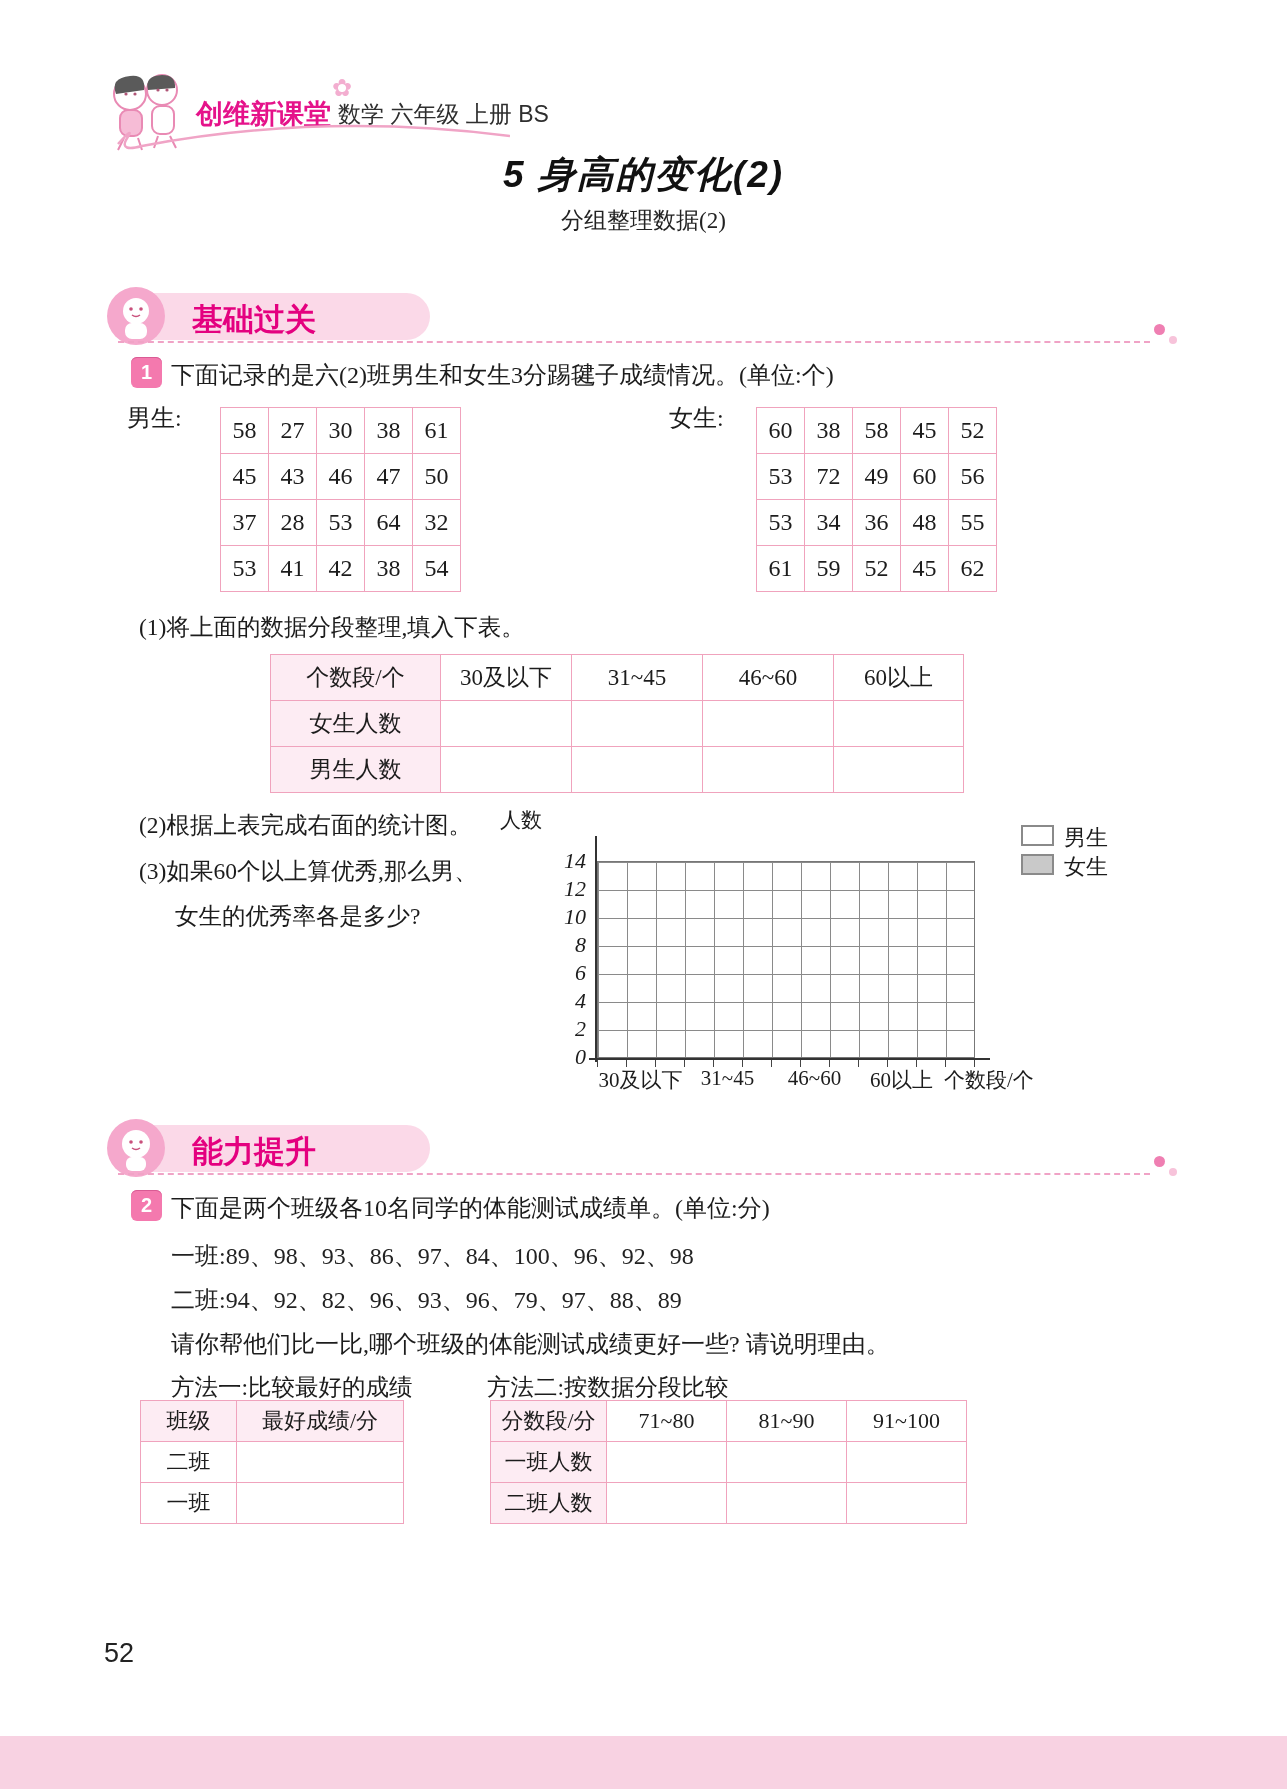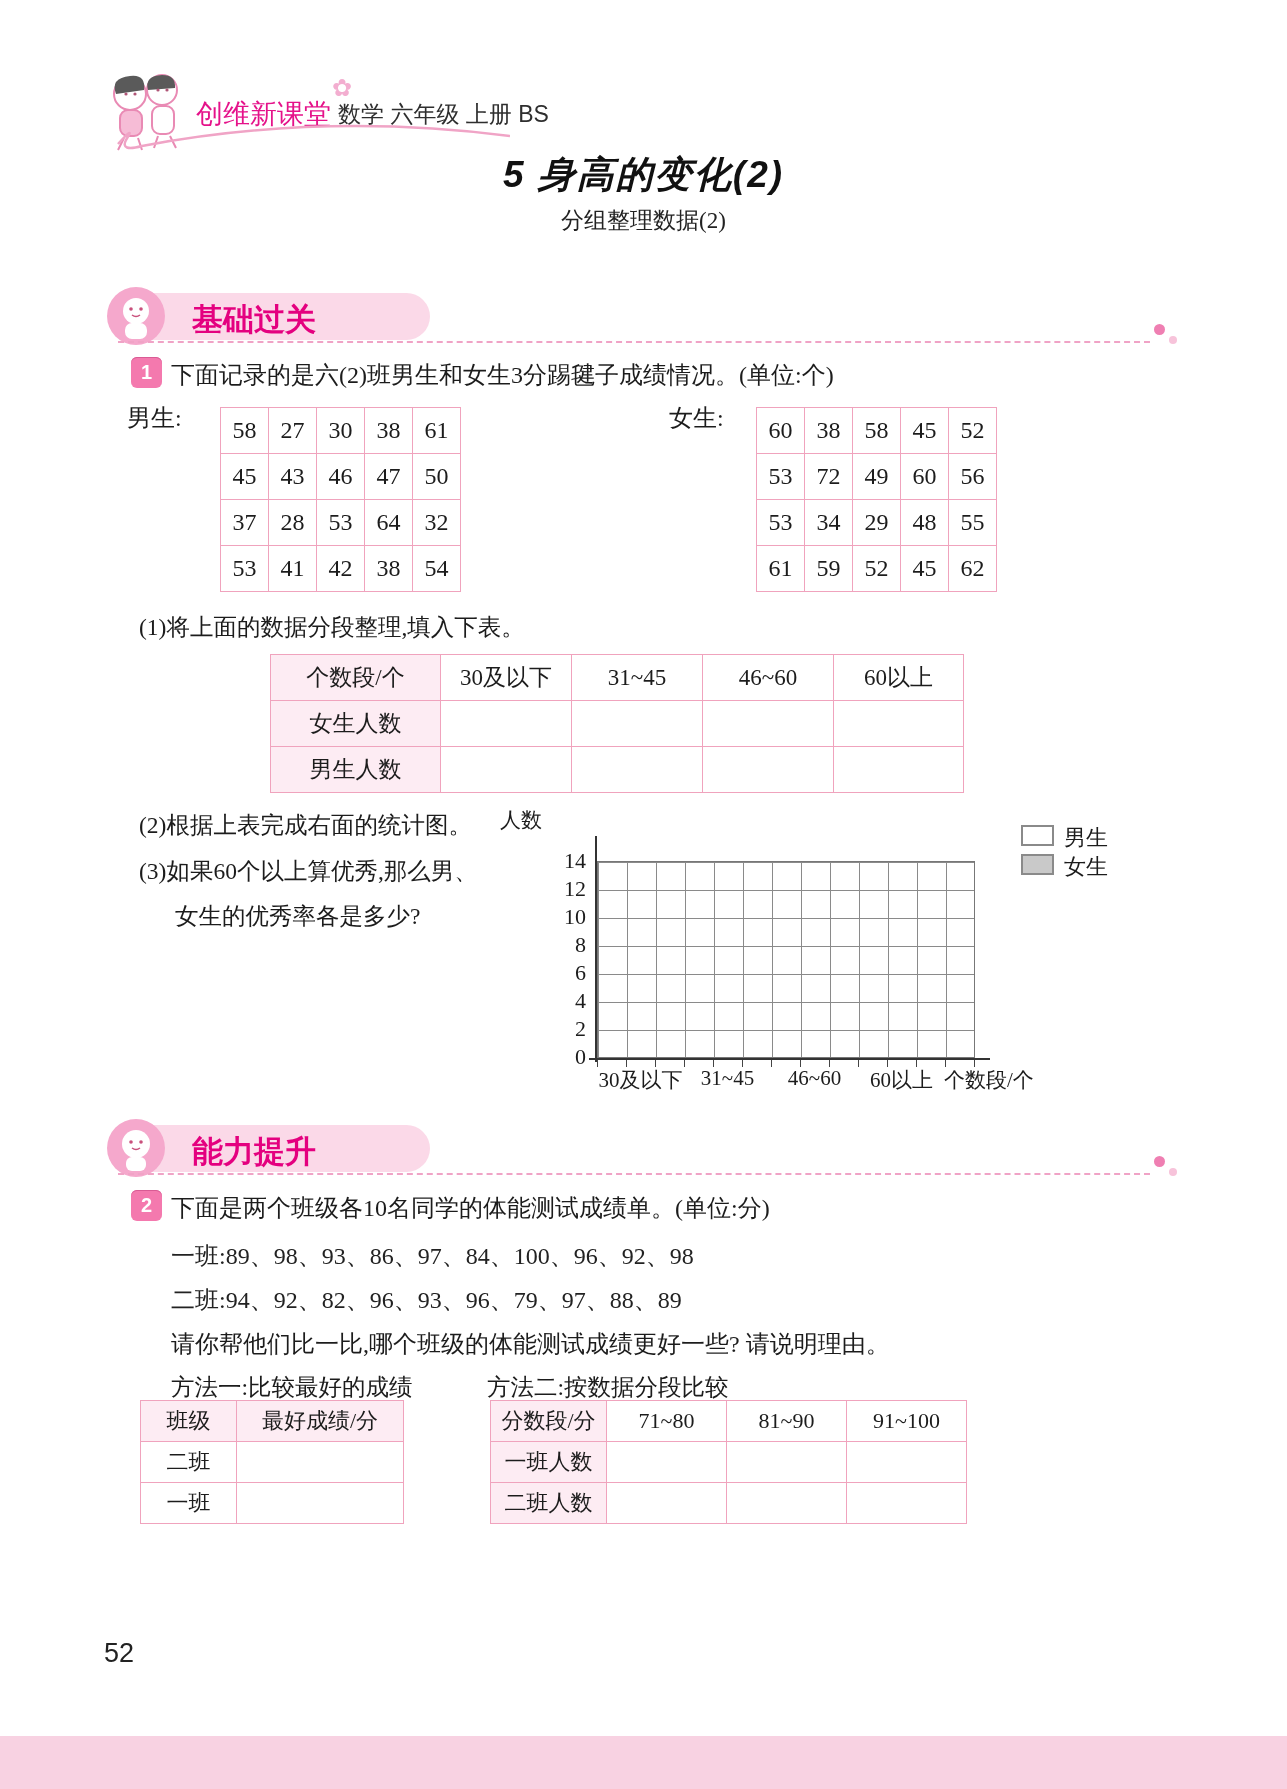--- a/index.html
+++ b/index.html
@@ -2,21 +2,21 @@
 <html><head>
 <meta charset="utf-8">
 <style>
   * { margin:0; padding:0; box-sizing:border-box; }
   body { background:#fff; }
   .page { position:relative; width:1287px; height:1789px; background:#fff; overflow:hidden;
           font-family:"Liberation Serif", serif; color:#1c1c1c; }
   .abs { position:absolute; }
 
   
-  .brand { font-family:"Liberation Sans", sans-serif; font-weight:normal; font-size:27px; color:#e5128a; }
+  .brand { font-family:"Liberation Sans", sans-serif; font-weight:bold; font-size:27px; color:#e5128a; }
   .meta  { font-family:"Liberation Sans", sans-serif; font-size:23px; color:#2e2e2e; }
   .flower { font-size:24px; color:#f3aed0; }
 
   
   .title { left:0; right:0; text-align:center; font-family:"Liberation Sans", sans-serif;
            font-weight:bold; font-size:37px; color:#111; letter-spacing:2px;font-style:italic; }
   .subtitle { left:0; right:0; text-align:center; font-size:23px; color:#222; }
 
   
   .band { height:47px; border-radius:24px; background:#fbd9e8; }
@@ -43,21 +43,21 @@
   
   .plot { border:1px solid #777;
           background-image:
             linear-gradient(to right, #8a8a8a 1px, transparent 1px),
             linear-gradient(to bottom, #8a8a8a 1px, transparent 1px);
           background-size:29px 28px; }
   .vaxis { width:2px; background:#333; }
   .haxis { height:2px; background:#333; }
   .xticks { height:7px;
             background-image:repeating-linear-gradient(to right, #444 0 1px, transparent 1px 29px); }
-  .ytick { width:50px; text-align:right; font-size:22px; }
+  .ytick { width:50px; text-align:right; font-size:22px;font-style:italic; }
   .xcat  { width:132px; text-align:center; font-size:21px; }
   .axlabel { font-size:21px; }
   .lg-swatch { width:33px; height:21px; border:2px solid #8a8a8a; background:#fff; }
   .lg-label { font-size:22px; }
 
   .scores { font-size:24px; color:#222; }
   .pagenum { font-family:"Liberation Sans", sans-serif; font-size:27px; color:#222; }
   .footer { left:0; right:0; bottom:0; height:53px; background:#f8d2e2; }
 </style>
 </head>
@@ -156,21 +156,21 @@
         <tr>
           <td>53</td>
           <td>72</td>
           <td>49</td>
           <td>60</td>
           <td>56</td>
         </tr>
         <tr>
           <td>53</td>
           <td>34</td>
-          <td>29</td>
+          <td>36</td>
           <td>48</td>
           <td>55</td>
         </tr>
         <tr>
           <td>61</td>
           <td>59</td>
           <td>52</td>
           <td>45</td>
           <td>62</td>
         </tr>

